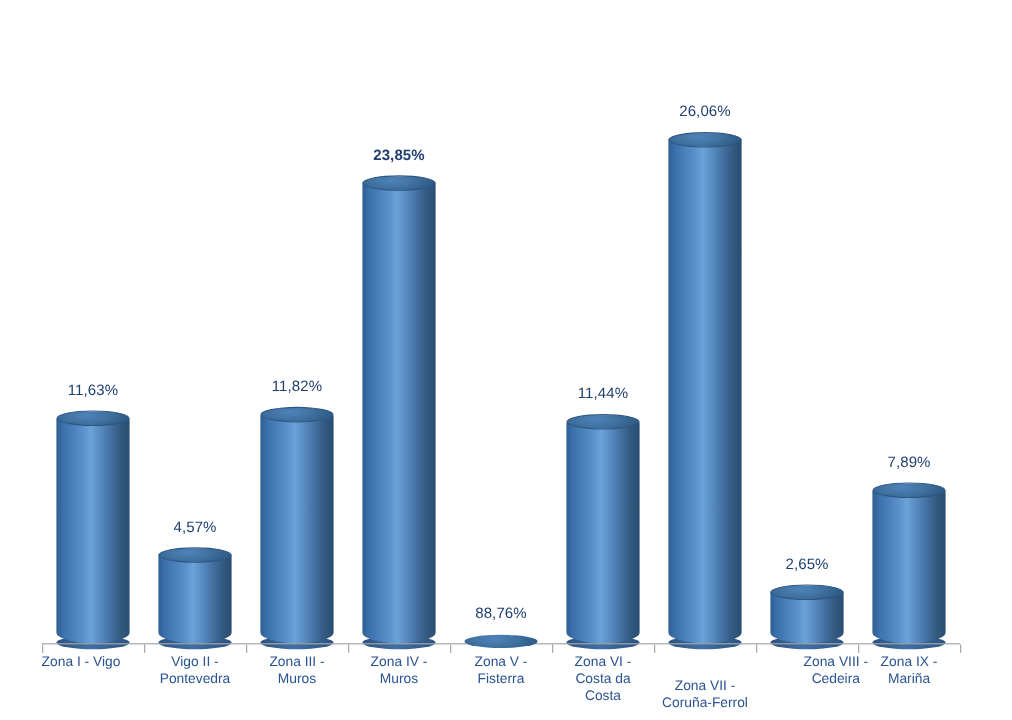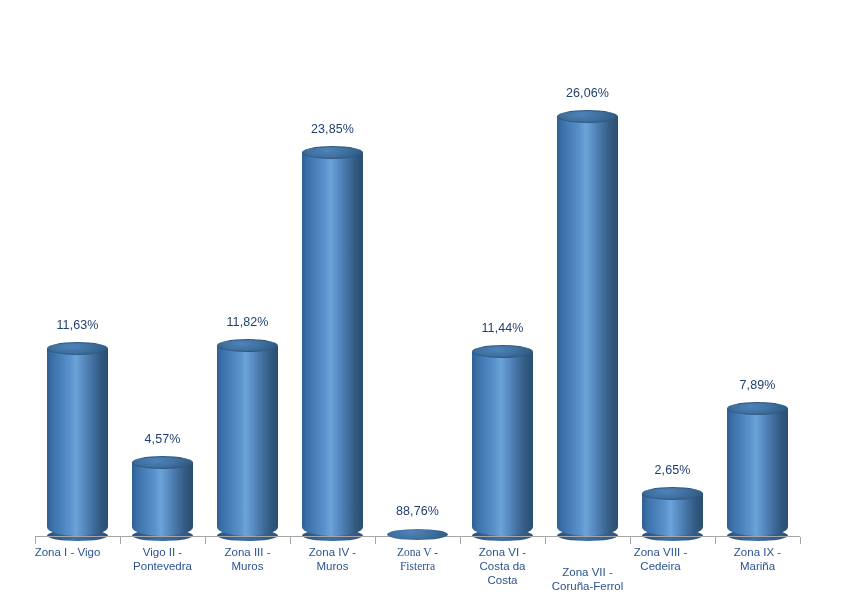--- a/index.html
+++ b/index.html
@@ -181,21 +181,21 @@
         </div>
       </div>
       <div class="data-label" style="left: 205px; top: 315.198px;">11,82%</div>
       <div class="bar-group" style="left: 290px; bottom: 1px;">
         <div class="cylinder" style="height: 396.985px;">
           <div class="cyl-bottom"></div>
           <div class="cyl-body" style="height: 383.985px;"></div>
           <div class="cyl-top" style="bottom: 377.485px;"></div>
         </div>
       </div>
-      <div class="data-label" style="left: 290px; top: 121.515px;">23,85%</div>
+      <div class="data-label" style="left: 290px; top: 121.515px; font-weight: bold;">23,85%</div>
       <div class="bar-group" style="left: 375px; bottom: 1px;">
         <div class="cylinder" style="height: 10px;">
           <div class="cyl-flat"></div>
         </div>
       </div>
       <div class="data-label" style="left: 375px; top: 504.212px;">88,76%</div>
       <div class="bar-group" style="left: 460px; bottom: 1px;">
         <div class="cylinder" style="height: 197.184px;">
           <div class="cyl-bottom"></div>
           <div class="cyl-body" style="height: 184.184px;"></div>
@@ -253,34 +253,34 @@
         <div>Pontevedra</div>
       </div>
       <div class="cat-label" style="left: 205px;">
         <div>Zona III -</div>
         <div>Muros</div>
       </div>
       <div class="cat-label" style="left: 290px;">
         <div>Zona IV -</div>
         <div>Muros</div>
       </div>
-      <div class="cat-label" style="left: 375px; font-family: Liberation Serif, serif;">
+      <div class="cat-label" style="left: 375px;">
         <div>Zona V -</div>
         <div>Fisterra</div>
       </div>
       <div class="cat-label" style="left: 460px;">
         <div>Zona VI -</div>
         <div>Costa da</div>
         <div>Costa</div>
       </div>
       <div class="cat-label" style="left: 545px; margin-top: 20px;">
         <div>Zona VII -</div>
         <div>Coruña-Ferrol</div>
       </div>
-      <div class="cat-label" style="left: 618px;">
+      <div class="cat-label" style="left: 654px;">
         <div>Zona VIII -</div>
         <div>Cedeira</div>
       </div>
       <div class="cat-label" style="left: 715px;">
         <div>Zona IX -</div>
         <div>Mariña</div>
       </div>
     </div>
 
 </div>

